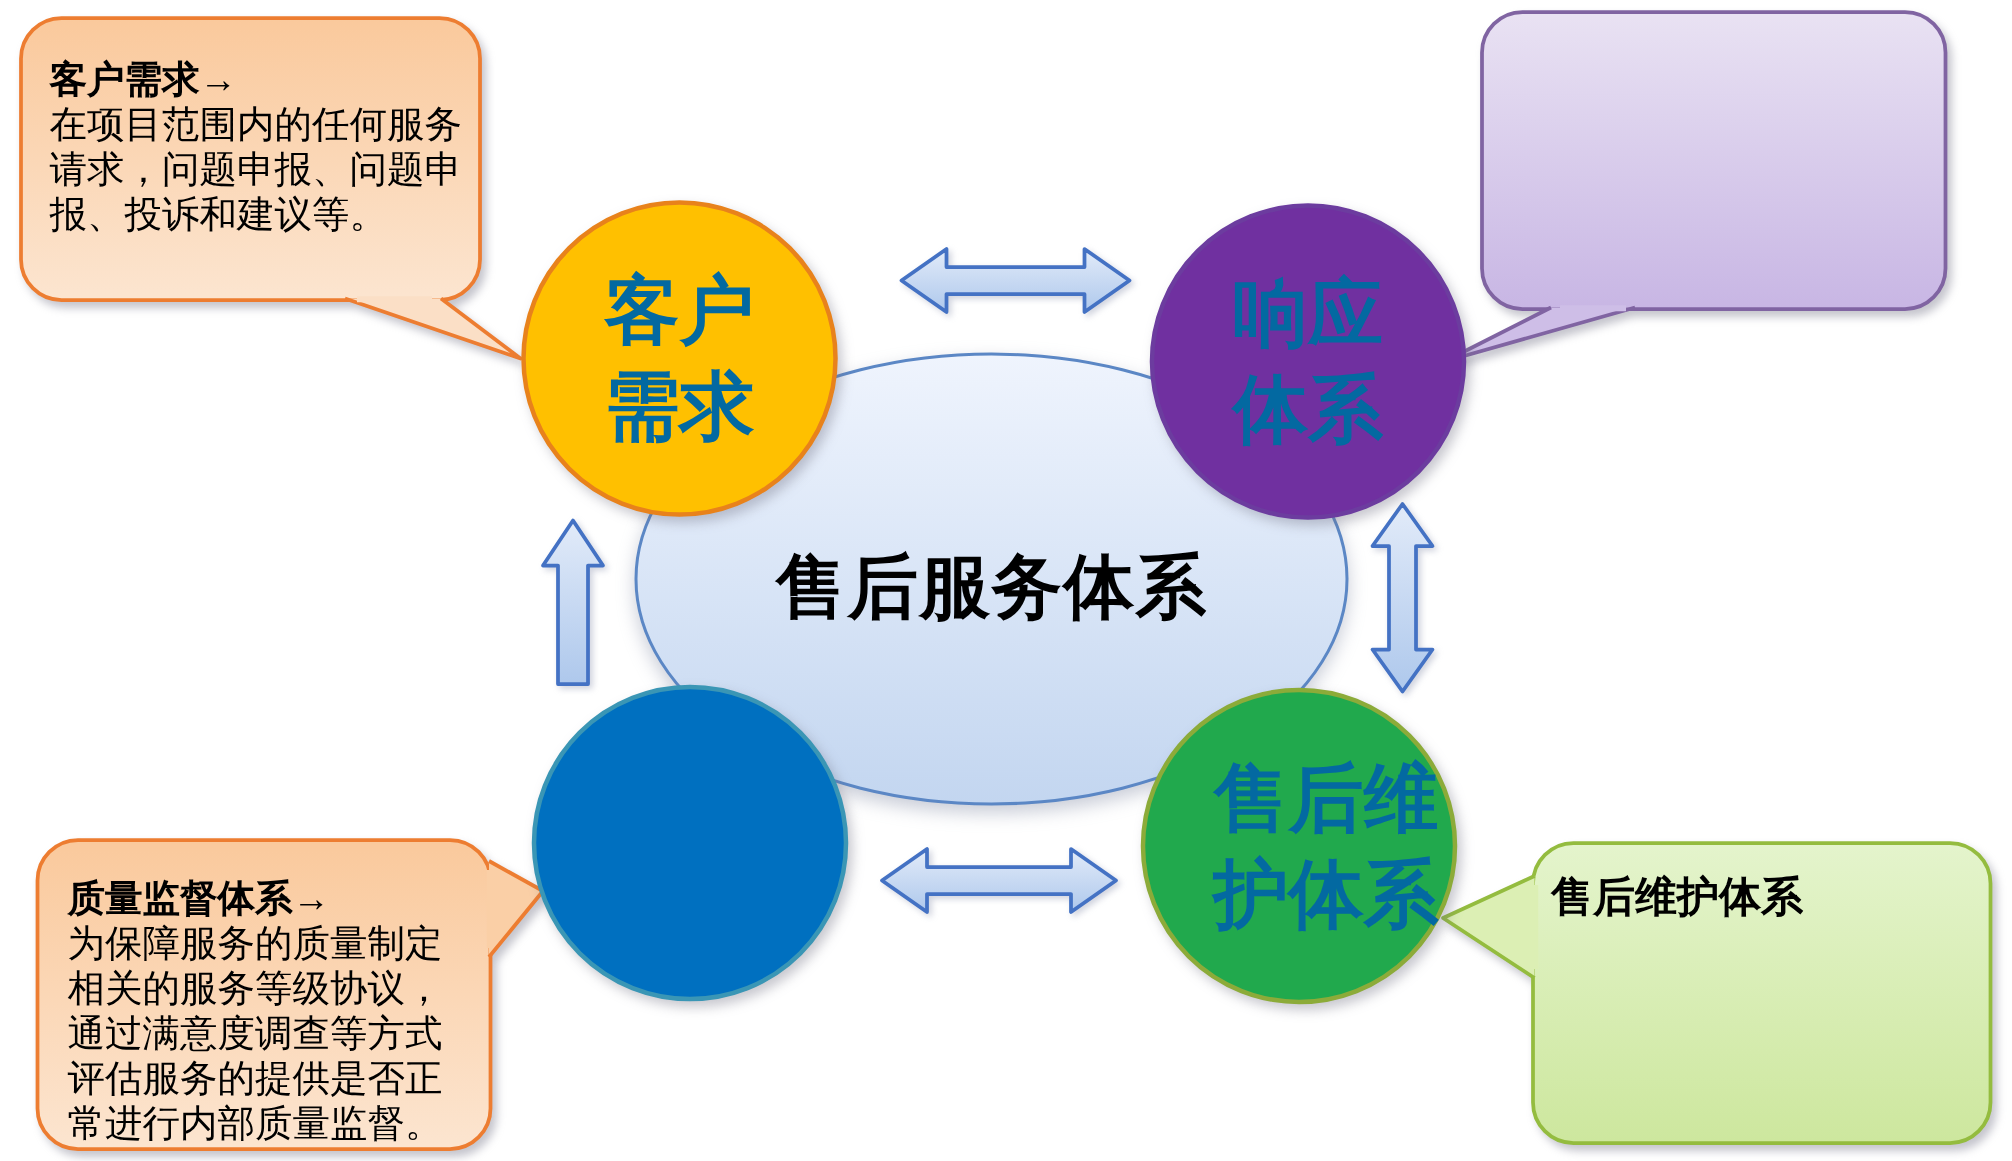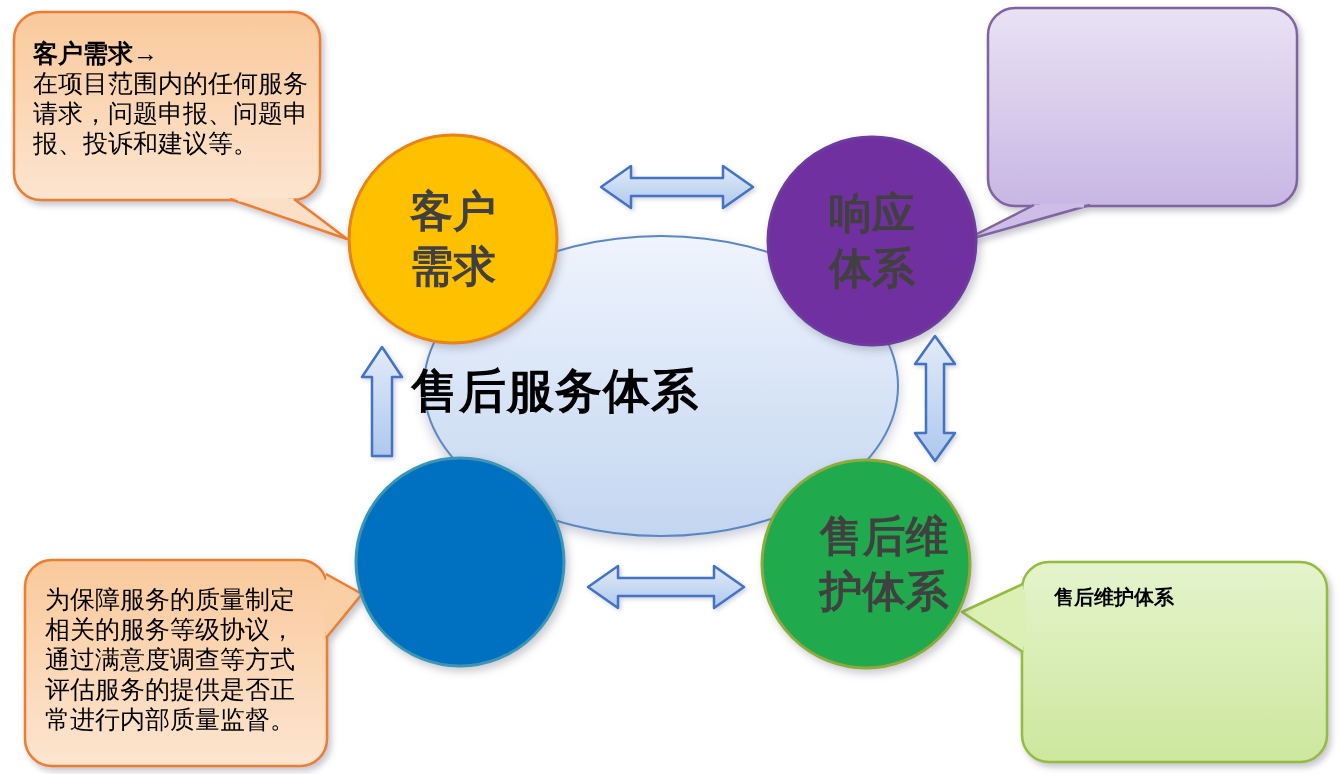--- a/index.html
+++ b/index.html
@@ -9,30 +9,30 @@
     background:#ffffff;
     overflow:hidden;
     font-family:"Liberation Sans","DejaVu Sans",sans-serif;
   }
   #shapes{position:absolute;left:0;top:0;width:1341px;height:774px;z-index:1;}
   .txt{position:absolute;z-index:2;color:#000;}
   
   .callout-text{font-size:25px;line-height:30px;letter-spacing:0px;}
   .callout-text .heading{font-weight:bold;}
   .callout-text.green{font-size:22px;line-height:31px;font-weight:bold;}
-  .callout-text.green .heading{font-size:20px;margin-left:20px;}
+  .callout-text.green .heading{font-size:28px;}
   
   .node-label{
     display:flex;align-items:center;justify-content:center;
-    text-align:center;font-weight:bold;font-size:43px;line-height:1.28;
-    white-space:pre-line;color:#404040;
+    text-align:center;font-weight:bold;font-size:50px;line-height:1.28;
+    white-space:pre-line;color:#0369a1;
   }
   
   .center-title{
-    text-align:left;font-weight:bold;font-size:47px;letter-spacing:1px;color:#000;
+    text-align:center;font-weight:bold;font-size:47px;letter-spacing:1px;color:#000;
   }
   .sh-bubble{filter:drop-shadow(3px 4px 3px rgba(110,110,130,.40));}
   .sh-circle{filter:drop-shadow(3px 4px 4px rgba(110,110,130,.38));}
   .sh-ellipse{filter:drop-shadow(0px 5px 6px rgba(110,120,150,.38));}
   .sh-arrow{filter:drop-shadow(2px 2px 2px rgba(120,130,160,.35));}
 </style>
 </head>
 <body>
 
 <div id="stage">
@@ -107,20 +107,21 @@
   <div class="txt node-label" style="left:780px;top:460px;width:208px;height:208px;">售后维
 护体系</div>
 
   <div class="txt callout-text" style="left:14px;top:12px;width:306px;height:188px;box-sizing:border-box;padding:26px 5px 0 19px;">
     <div class="heading">客户需求→</div>
     <div class="body">在项目范围内的任何服务请求，问题申报、问题申报、投诉和建议等。</div>
   </div>
 
 
   <div class="txt callout-text" style="left:25px;top:560px;width:302px;height:206px;box-sizing:border-box;padding:24px 22px 0 20px;">
+    <div class="heading">质量监督体系→</div>
     <div class="body">为保障服务的质量制定相关的服务等级协议，通过满意度调查等方式评估服务的提供是否正常进行内部质量监督。</div>
   </div>
 
   <div class="txt callout-text green" style="left:1022px;top:562px;width:305px;height:200px;box-sizing:border-box;padding:20px 6px 0 12px;">
     <div class="heading">售后维护体系</div>
   </div>
 
 </div>
 
 </body></html>

